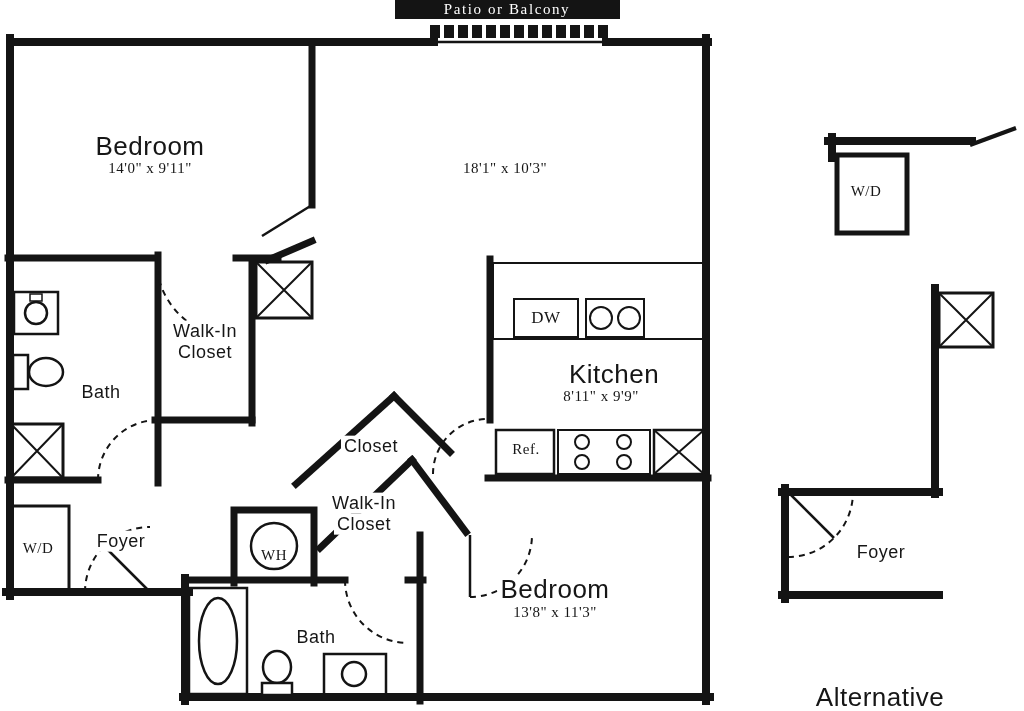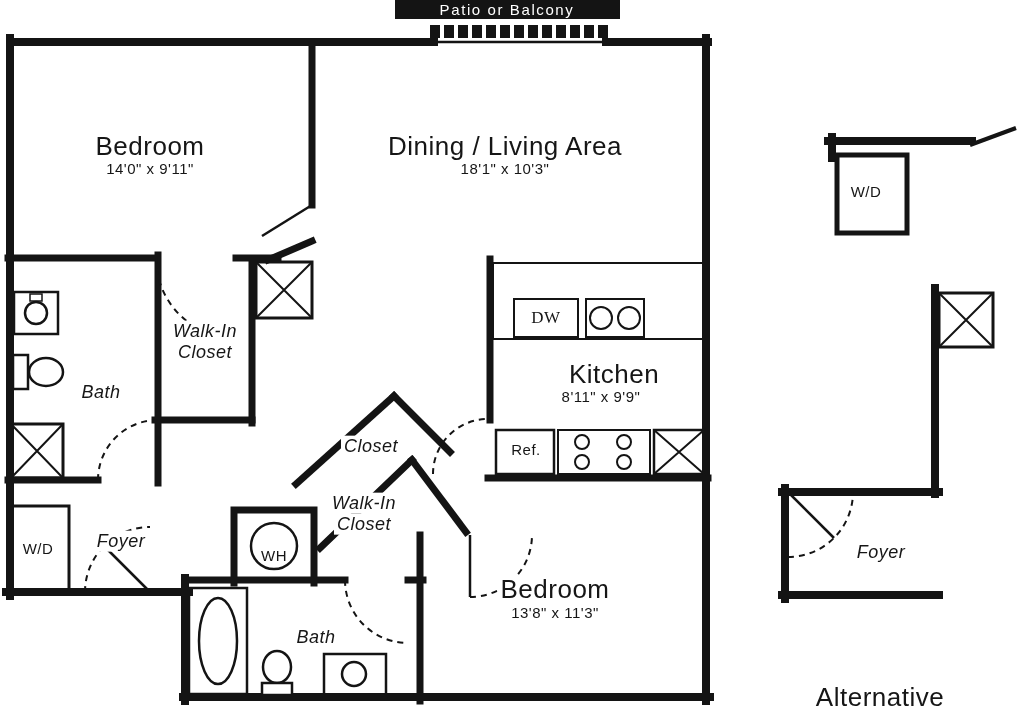--- a/index.html
+++ b/index.html
@@ -8,23 +8,23 @@
   body { font-family:"Liberation Sans", sans-serif; color:#161616; }
   .plan-canvas { position:relative; width:1024px; height:711px; background:#fff; overflow:hidden; }
   .plan-canvas > svg { position:absolute; left:0; top:0; }
   .lbl {
     position:absolute; transform:translate(-50%,-50%);
     background:#fff; padding:0 3px; white-space:nowrap;
     letter-spacing:0.5px; line-height:1.15; text-align:center;
   }
   .lbl.inverse { background:transparent; color:#fff; letter-spacing:1.6px; }
   .s19 { font-size:26px; }
-  .s18 { font-size:18px;font-style:italic; }
+  .s18 { font-size:18px; }
   .s17 { font-size:17px;font-family:Liberation Serif, serif; }
-  .s15 { font-size:15px; }
+  .s15 { font-size:15px;font-family:Liberation Serif, serif; }
 </style>
 </head>
 <body>
 
 <div class="plan-canvas">
 
   <svg width="1024" height="711" viewBox="0 0 1024 711">
 
     <g>
       <rect x="395" y="0" width="225" height="19" fill="#141414"></rect>
@@ -172,21 +172,20 @@
         <path d="M788 492 L834 538" stroke="#141414" stroke-width="2.5" fill="none"></path>
       </g>
     </g>
   </svg>
 
   <div class="lbl inverse s15" style="left:507px;top:10px">Patio or Balcony</div>
 
   <div class="lbl s19" style="left:150px;top:147px">Bedroom</div>
   <div class="lbl s15" style="left:150px;top:169px">14'0" x 9'11"</div>
 
-  <div class="lbl s19" style="left:505px;top:147px">Dining / Living Area</div>
   <div class="lbl s15" style="left:505px;top:169px">18'1" x 10'3"</div>
 
   <div class="lbl s18" style="left:205px;top:331px">Walk-In</div>
   <div class="lbl s18" style="left:205px;top:352px">Closet</div>
 
   <div class="lbl s18" style="left:101px;top:392px">Bath</div>
 
   <div class="lbl s18" style="left:371px;top:446px">Closet</div>
 
   <div class="lbl s18" style="left:364px;top:503px">Walk-In</div>

